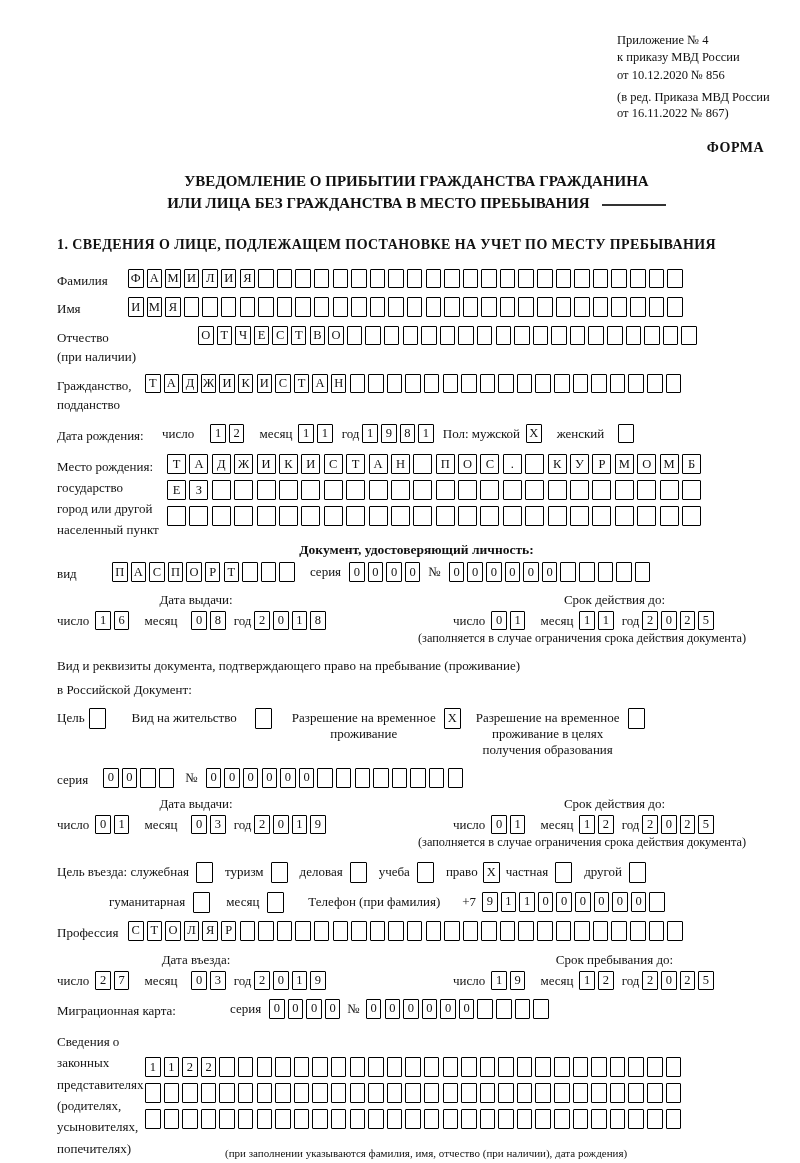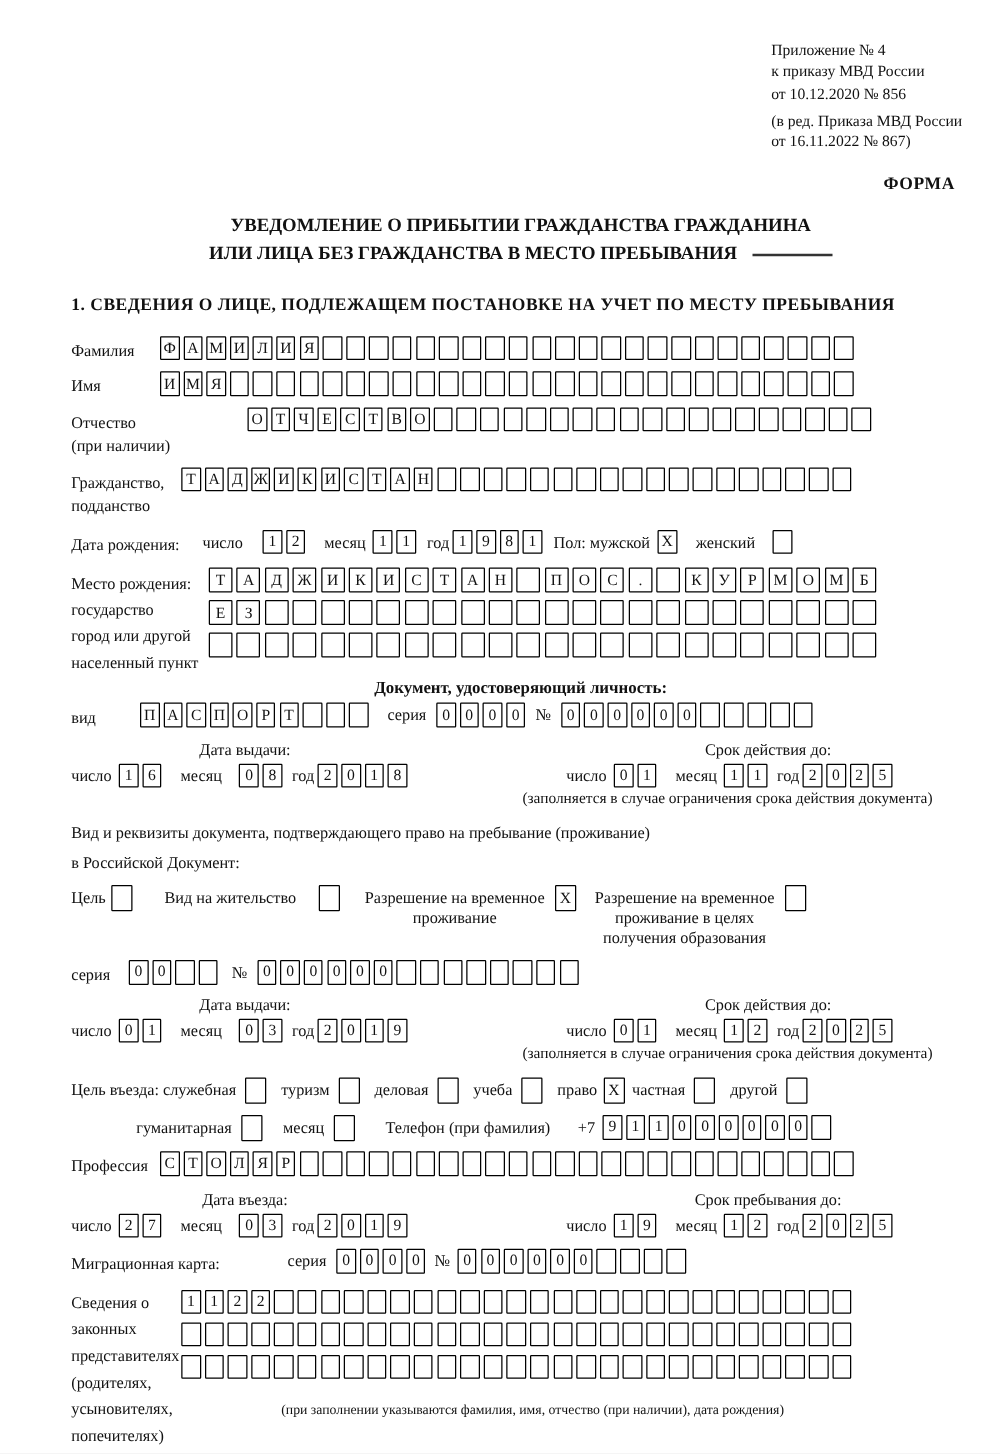--- a/index.html
+++ b/index.html
@@ -80,21 +80,21 @@
   .gap15 { margin-left: 15px; }
 
   
   .purpose-row { display: flex; align-items: flex-start; margin-top: 12px; text-align: center; }
   .purpose-row .cbbox { margin-left: 7px; }
   .purpose-row .cblbl { margin-left: 12px; }
   .purpose-row .cblbl.first { margin-left: 0; }
   .phone-row { display: flex; align-items: flex-start; margin-top: 9px; padding-left: 52px; }
   .phone-row .cbbox { margin-left: 8px; }
 
-  .repblock { margin-top: 8px; }
+  .repblock { margin-top: 8px; align-items: flex-end; }
   .rep-note { font-size: 11px; margin-top: 12px; margin-left: 80px; }
 </style>
 </head>
 <body>
 
 <div class="page">
 
   <div class="appendix ml">Приложение № 4
 к приказу МВД России
 от 10.12.2020 № 856</div>

